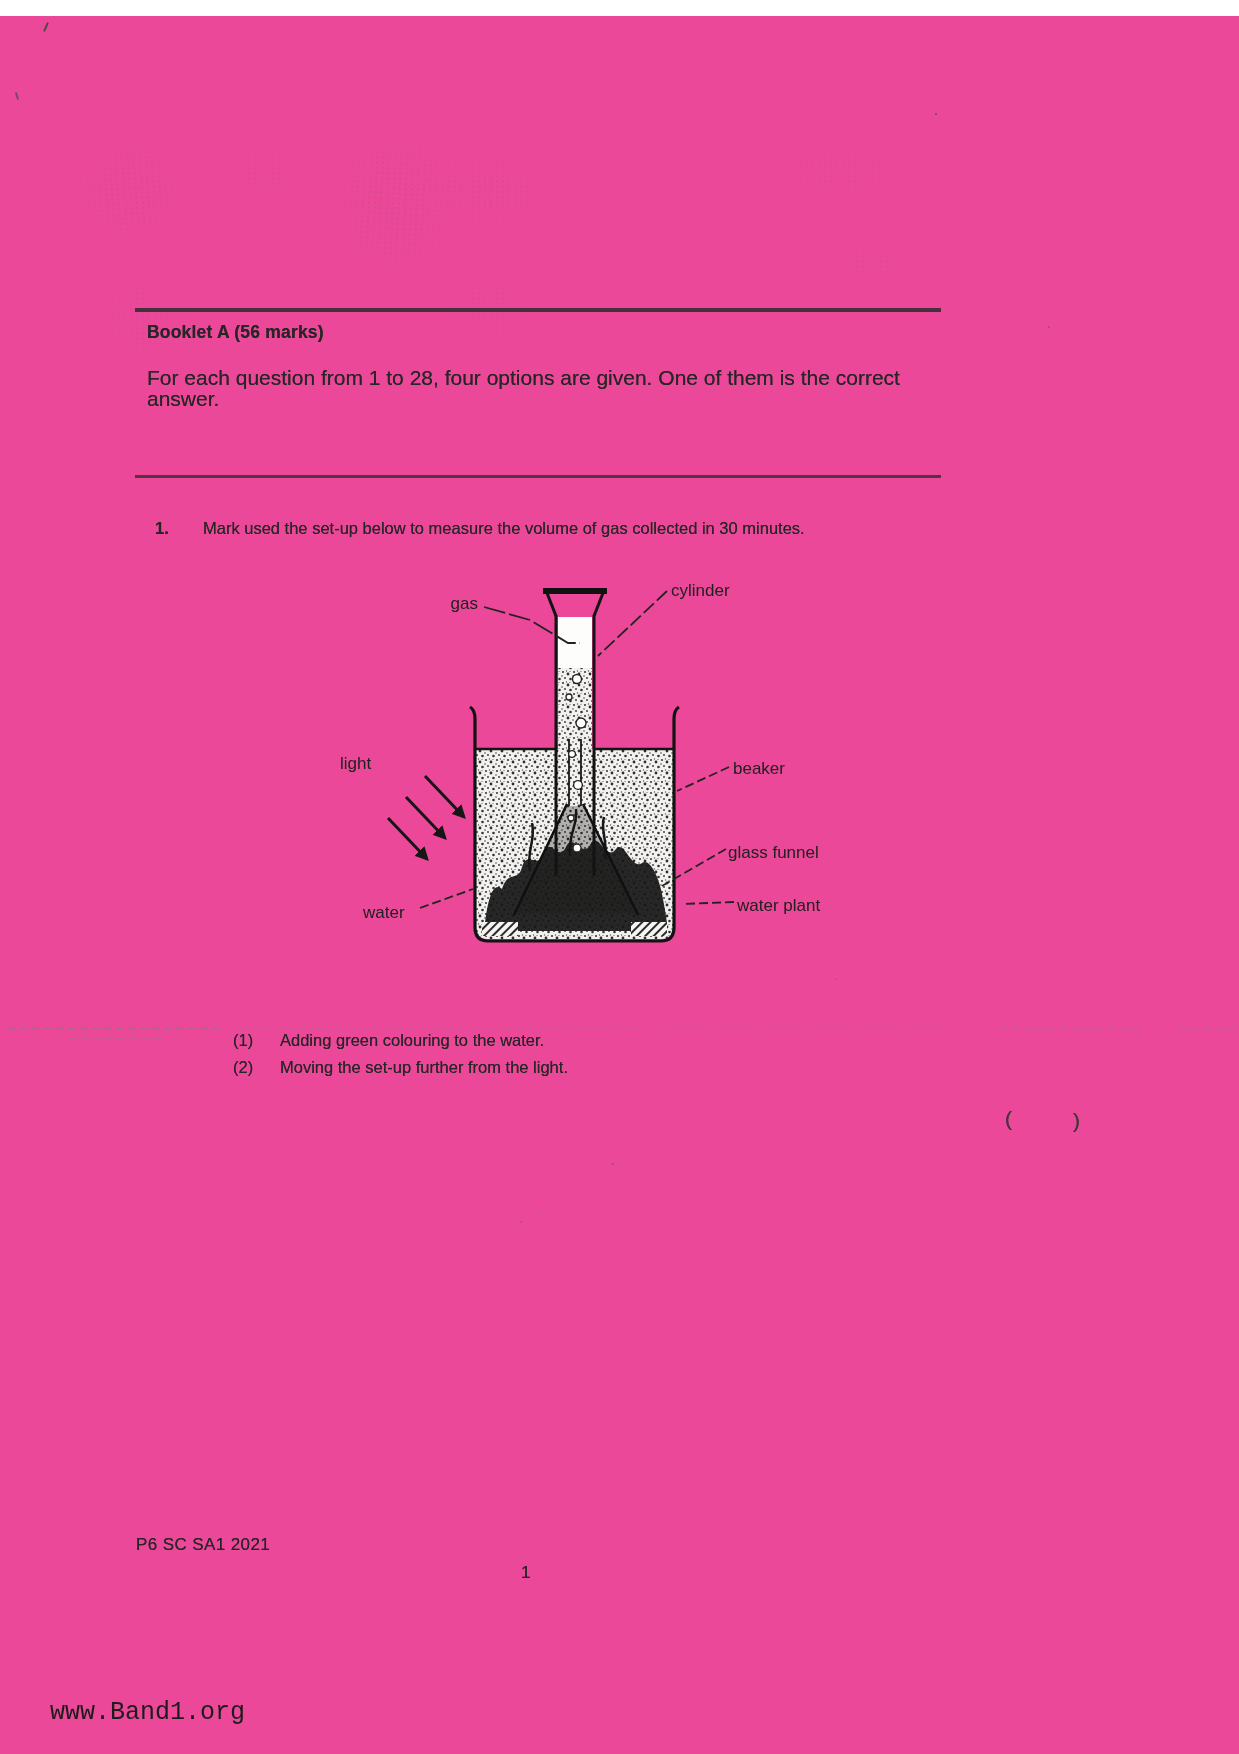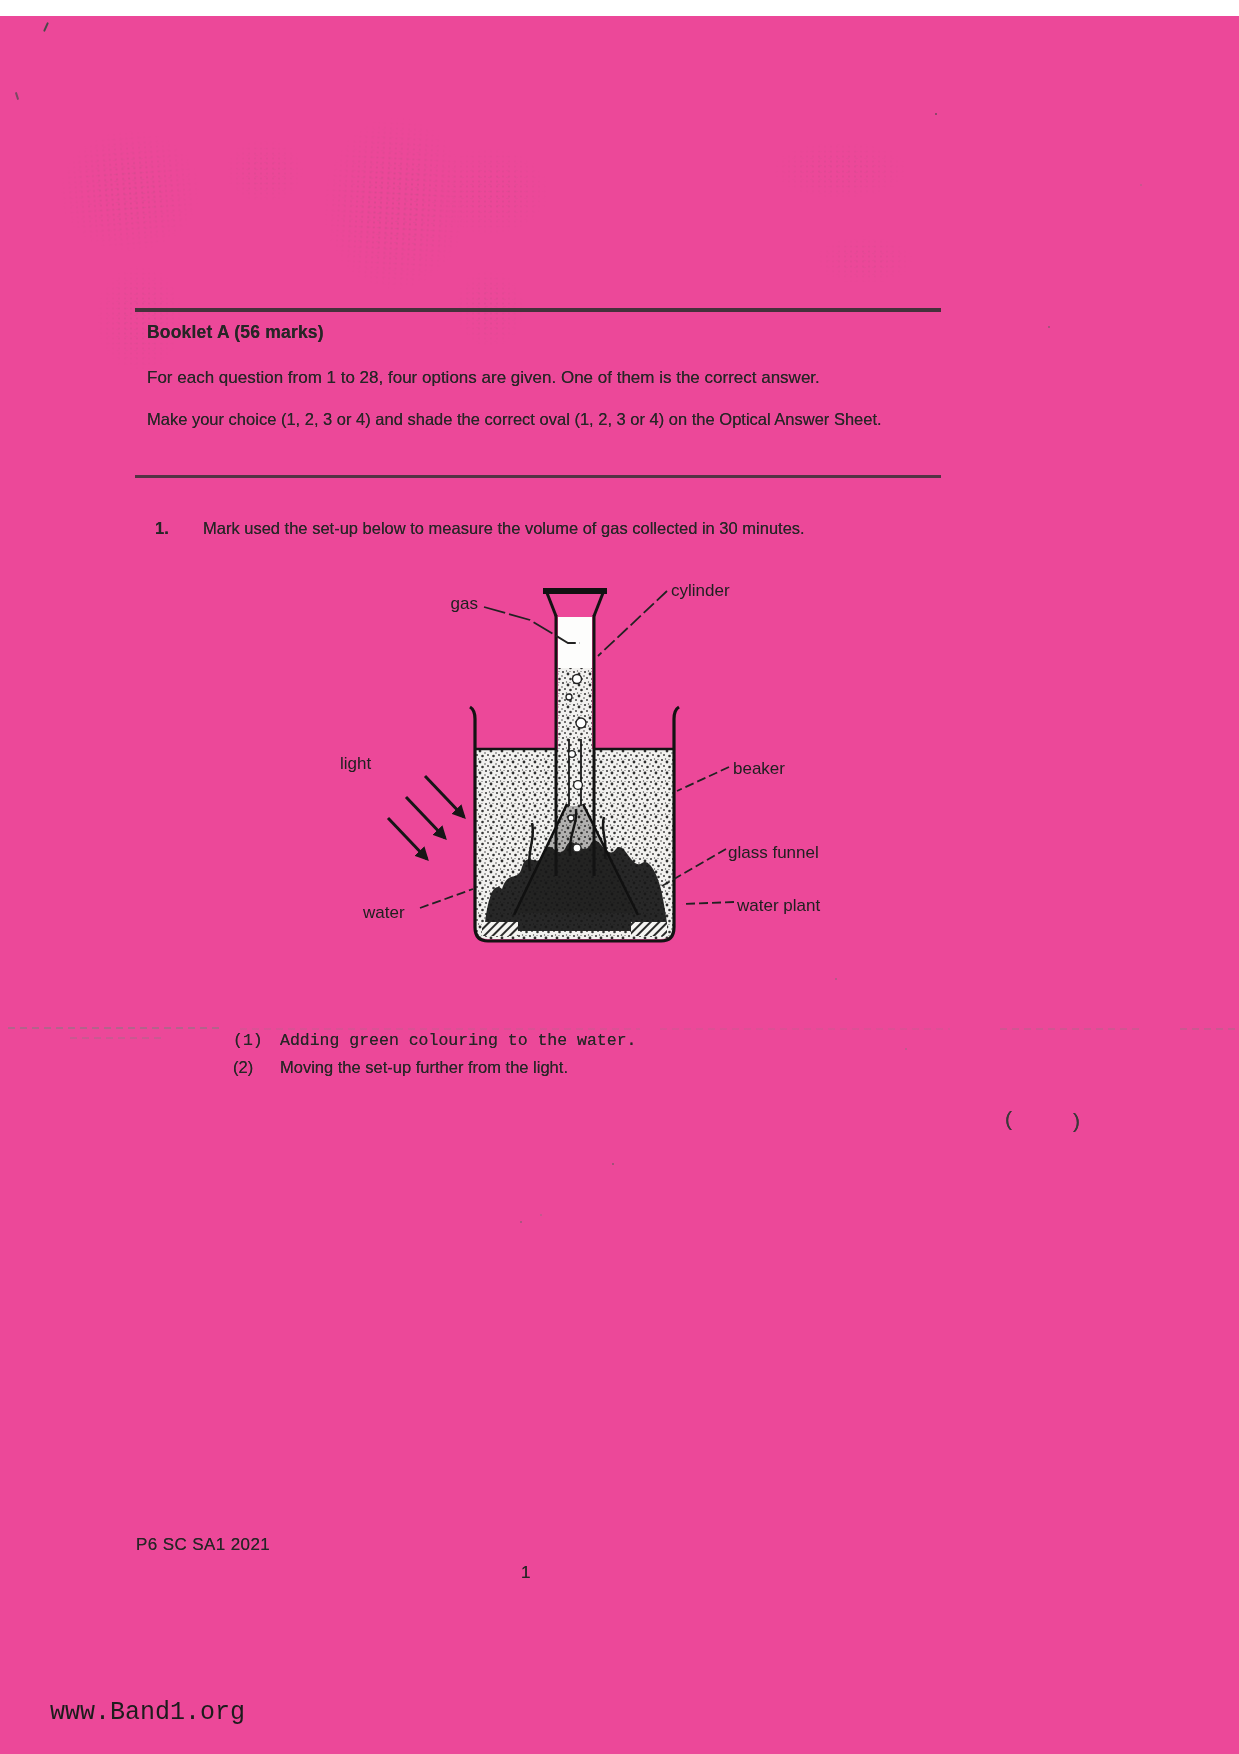--- a/index.html
+++ b/index.html
@@ -34,30 +34,30 @@
       760px 893px 0 0 rgba(110,110,110,.35),
       905px 1032px 0 0 rgba(120,120,120,.35),
       1140px 168px 0 0 rgba(120,120,120,.3);
   }
 
   .rule{position:absolute;background:#2e2e2e;}
   .rule.r1{left:135px;top:292px;width:806px;height:4px;opacity:.88;}
   .rule.r2{left:135px;top:459px;width:806px;height:3px;opacity:.8;}
 
   .booklet-title{left:147px;top:306px;font-size:17.5px;font-weight:700;letter-spacing:.2px;}
-  .inst1{left:147px;top:351px;width:800px;font-size:17px;line-height:21px;}
+  .inst1{left:147px;top:351px;width:800px;font-size:21px;line-height:21px;}
   .inst2{left:147px;top:392px;width:800px;font-size:16.5px;line-height:22px;}
 
   .q-num{left:155px;top:503px;font-size:16.5px;font-weight:700;}
   .q-stem{left:203px;top:503px;width:740px;font-size:16.5px;}
   .q-prompt{left:203px;top:963px;width:740px;font-size:16.5px;}
 
   .opt-row{position:absolute;left:233px;width:760px;font-size:16.5px;}
   .opt-row .num{display:inline-block;width:47px;}
-  .o1{top:1015px;font-family:Liberation Mono, monospace;} .o2{top:1042px;} .o3{top:1069px;} .o4{top:1096px;}
+  .o1{top:1015px;} .o2{top:1042px;} .o3{top:1069px;} .o4{top:1096px;}
 
   .bracket{position:absolute;font-size:21px;color:#3a3a3a;}
   .b-open{left:1005px;top:1091px;}
   .b-close{left:1073px;top:1093px;}
 
   .artifact{
     position:absolute;height:2px;
     background:repeating-linear-gradient(90deg,#7d7d7d 0 7px,transparent 7px 12px);
   }
   .a1{left:8px;top:1011px;width:215px;opacity:.5;}
@@ -87,21 +87,20 @@
   <div class="noise" style="left:452px;top:250px;width:75px;height:85px;opacity:.13;"></div>
   <div class="noise" style="left:768px;top:123px;width:145px;height:62px;opacity:.13;"></div>
   <div class="noise" style="left:812px;top:218px;width:105px;height:52px;opacity:.11;"></div>
   <div class="tick" style="left:45px;top:6px;height:10px;transform:rotate(24deg);"></div>
   <div class="tick" style="left:16px;top:76px;height:8px;transform:rotate(-18deg);opacity:.7;"></div>
   <div class="specks"></div>
 
   <div class="rule r1"></div>
   <div class="abs scan-text booklet-title">Booklet A (56 marks)</div>
   <div class="abs scan-text inst1">For each question from 1 to 28, four options are given. One of them is the correct answer.</div>
-  <div class="abs scan-text inst2">Make your choice (1, 2, 3 or 4) and shade the correct oval (1, 2, 3 or 4) on the Optical Answer Sheet.</div>
   <div class="rule r2"></div>
 
   <div class="abs scan-text q-num">1.</div>
   <div class="abs scan-text q-stem">Mark used the set-up below to measure the volume of gas collected in 30 minutes.</div>
 
   <svg class="abs diagram" viewBox="0 0 500 390">
     <defs>
       <pattern id="stip" width="11" height="11" patternUnits="userSpaceOnUse">
         <rect width="11" height="11" fill="#f2f1ef"></rect>
         <circle cx="2" cy="2" r="1.1" fill="#3c3c3c"></circle>

